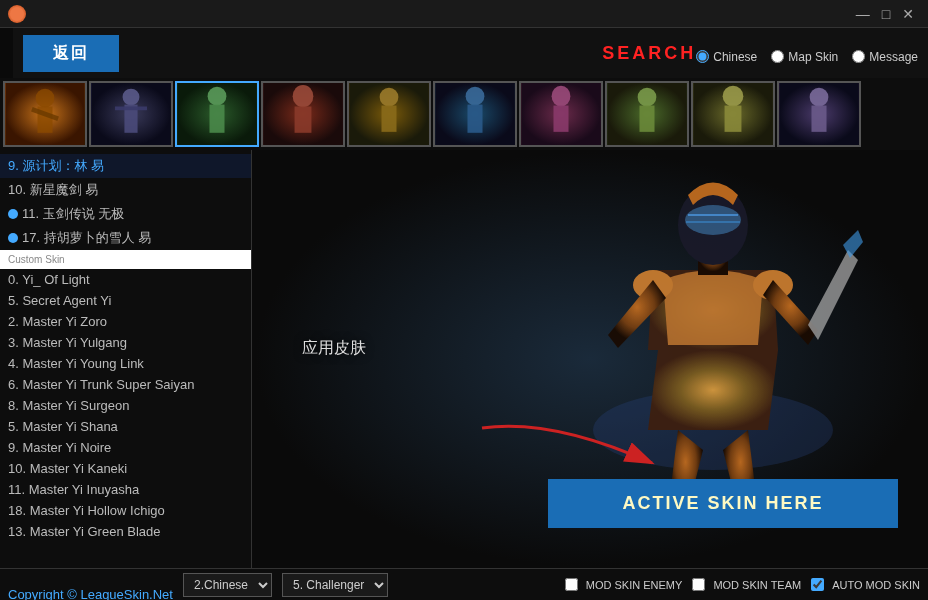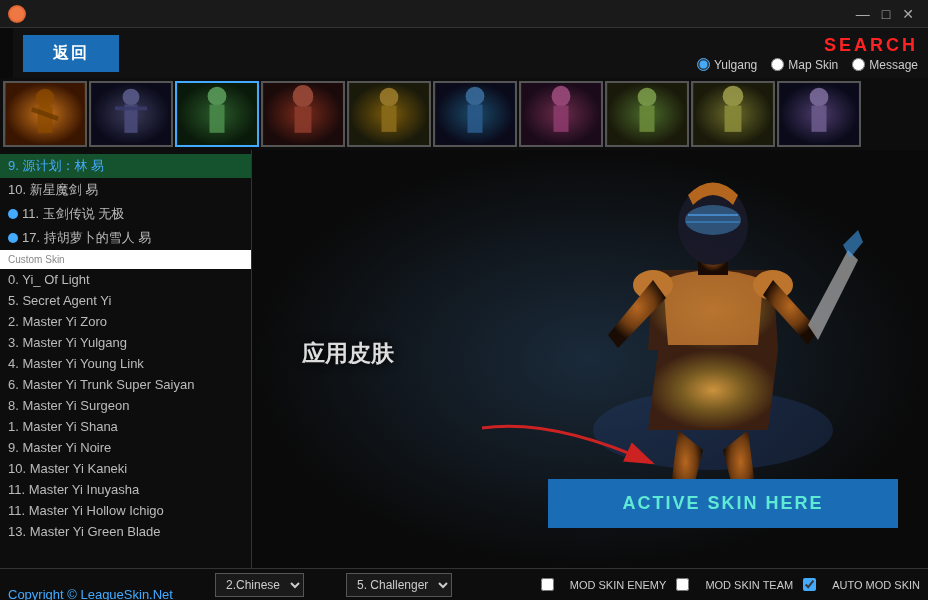--- a/index.html
+++ b/index.html
@@ -63,21 +63,21 @@
       border: none;
       padding: 8px 30px;
       font-size: 16px;
       cursor: pointer;
       font-weight: bold;
       letter-spacing: 2px;
     }
     .search-area {
       margin-left: auto;
       display: flex;
-      flex-direction: column;
+      flex-direction: row;
       align-items: flex-end;
     }
     .search-label {
       color: #ff2222;
       font-size: 18px;
       font-weight: bold;
       letter-spacing: 3px;
       font-family: 'Arial Black', Arial, sans-serif;
     }
     .search-radios {
@@ -142,21 +142,21 @@
     .skin-item {
       padding: 3px 8px;
       cursor: pointer;
       font-size: 13px;
       color: #bbb;
       white-space: nowrap;
       display: flex;
       align-items: center;
       gap: 4px;
     }
-    .skin-item.selected { background: #14532d; color: #fff; }
+    .skin-item.selected { background: #0f172a; color: #fff; }
     .skin-item .dot {
       width: 10px;
       height: 10px;
       background: #4af;
       border-radius: 50%;
       flex-shrink: 0;
     }
     .section-header {
       padding: 4px 8px;
       font-size: 10px;
@@ -176,30 +176,30 @@
       position: absolute;
       top: 0; left: 0; right: 0; bottom: 0;
       background: radial-gradient(ellipse at center, #1a2a3a 0%, #0a0a0a 70%);
     }
 
     .apply-label {
       position: absolute;
       left: 50px;
       top: 45%;
       color: #ddd;
-      font-size: 23px;
-      font-weight: bold;
+      font-size: 16px;
+      font-weight: normal;
       text-shadow: 0 0 10px #000;
     }
     .active-skin-btn {
       position: absolute;
       bottom: 40px;
       right: 30px;
       background: #1a6db5;
-      color: #5eead4;
+      color: #fef9c3;
       border: none;
       padding: 14px 34px;
       font-size: 18px;
       font-weight: bold;
       letter-spacing: 2px;
       cursor: pointer;
       width: 350px;
     }
 
     
@@ -218,26 +218,25 @@
       margin-top: 20px;
     }
     .dropdown {
       background: #1a1a1a;
       border: 1px solid #555;
       color: #ccc;
       font-size: 12px;
       padding: 2px 6px;
       height: 24px;
       cursor: pointer;
-      margin-left: 32px;
     }
     .check-item {
       display: flex;
       align-items: center;
-      gap: 16px;
+      gap: 8px;
       font-size: 11px;
       color: #ccc;
       cursor: pointer;
     }
     .check-item input { accent-color: #4af; }
     .bottom-right {
       margin-left: auto;
       display: flex;
       gap: 10px;
     }
@@ -268,21 +267,21 @@
   <button class="title-btn close">✕</button>
 </div>
 
 <div class="top-section">
   <button class="back-btn">返回</button>
   <div class="search-area">
     <div class="search-label">SEARCH</div>
     <div class="search-radios">
       <label class="radio-item">
         <input type="radio" name="search_type" checked="" style="">
-        <span>Yulgang</span>
+        <span>Chinese</span>
       </label>
       <label class="radio-item">
         <input type="radio" name="search_type" style="">
         <span>Map Skin</span>
       </label>
       <label class="radio-item">
         <input type="radio" name="search_type" style="">
         <span>Message</span>
       </label>
     </div>
@@ -462,33 +461,33 @@
       <div class="skin-item">
         <span>4. Master Yi Young Link</span>
       </div>
       <div class="skin-item">
         <span>6. Master Yi Trunk Super Saiyan</span>
       </div>
       <div class="skin-item">
         <span>8. Master Yi Surgeon</span>
       </div>
       <div class="skin-item">
-        <span>1. Master Yi Shana</span>
+        <span>5. Master Yi Shana</span>
       </div>
       <div class="skin-item">
         <span>9. Master Yi Noire</span>
       </div>
       <div class="skin-item">
         <span>10. Master Yi Kaneki</span>
       </div>
       <div class="skin-item">
         <span>11. Master Yi Inuyasha</span>
       </div>
       <div class="skin-item">
-        <span>11. Master Yi Hollow Ichigo</span>
+        <span>18. Master Yi Hollow Ichigo</span>
       </div>
       <div class="skin-item">
         <span>13. Master Yi Green Blade</span>
       </div>
       <div class="skin-item">
         
       </div>
 
     </div>
   </div>

